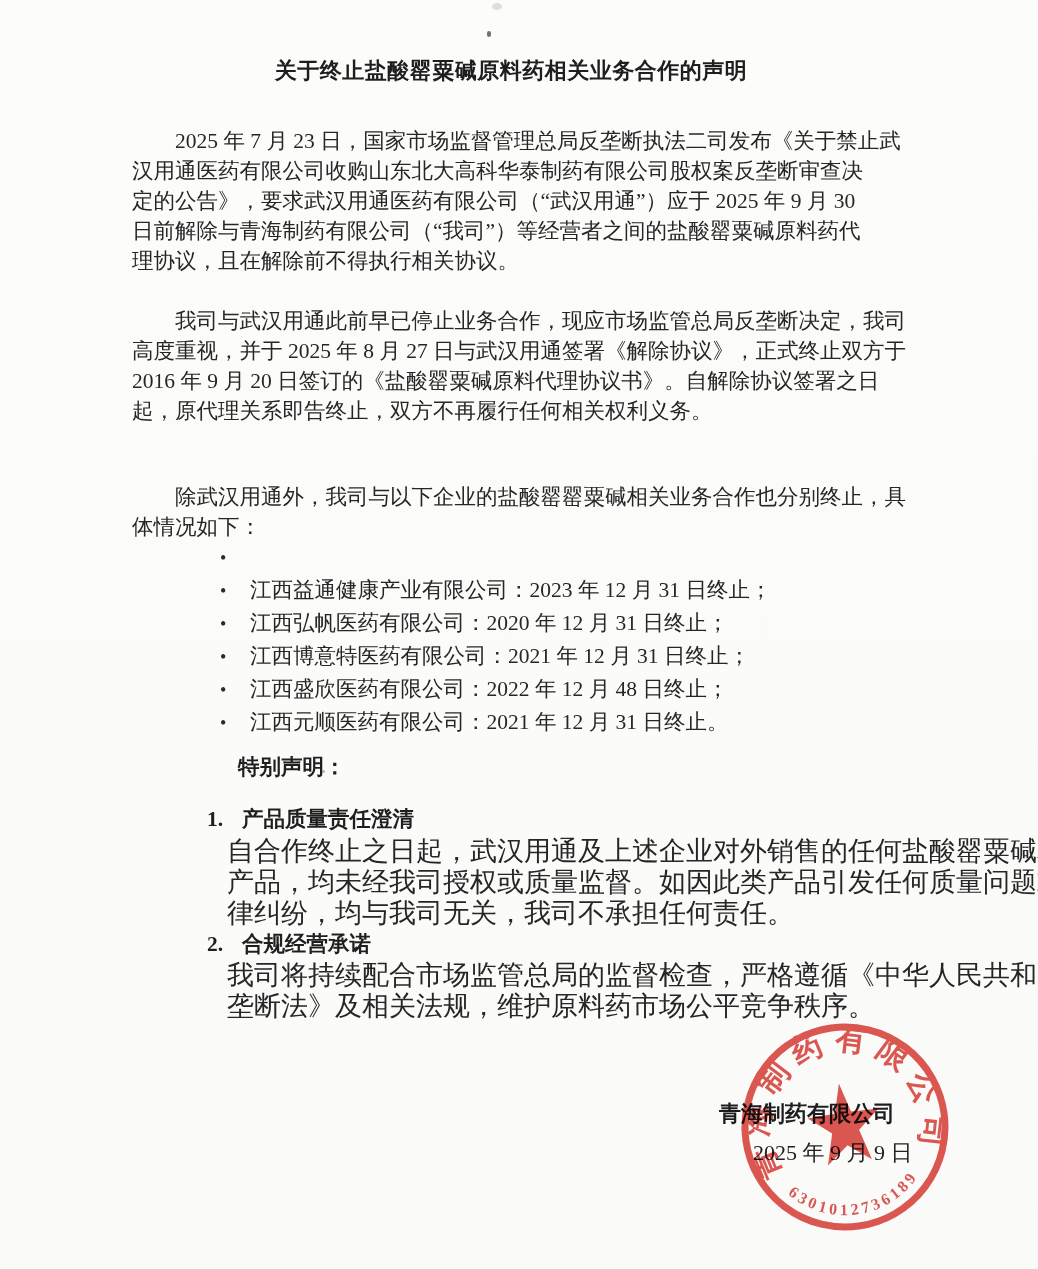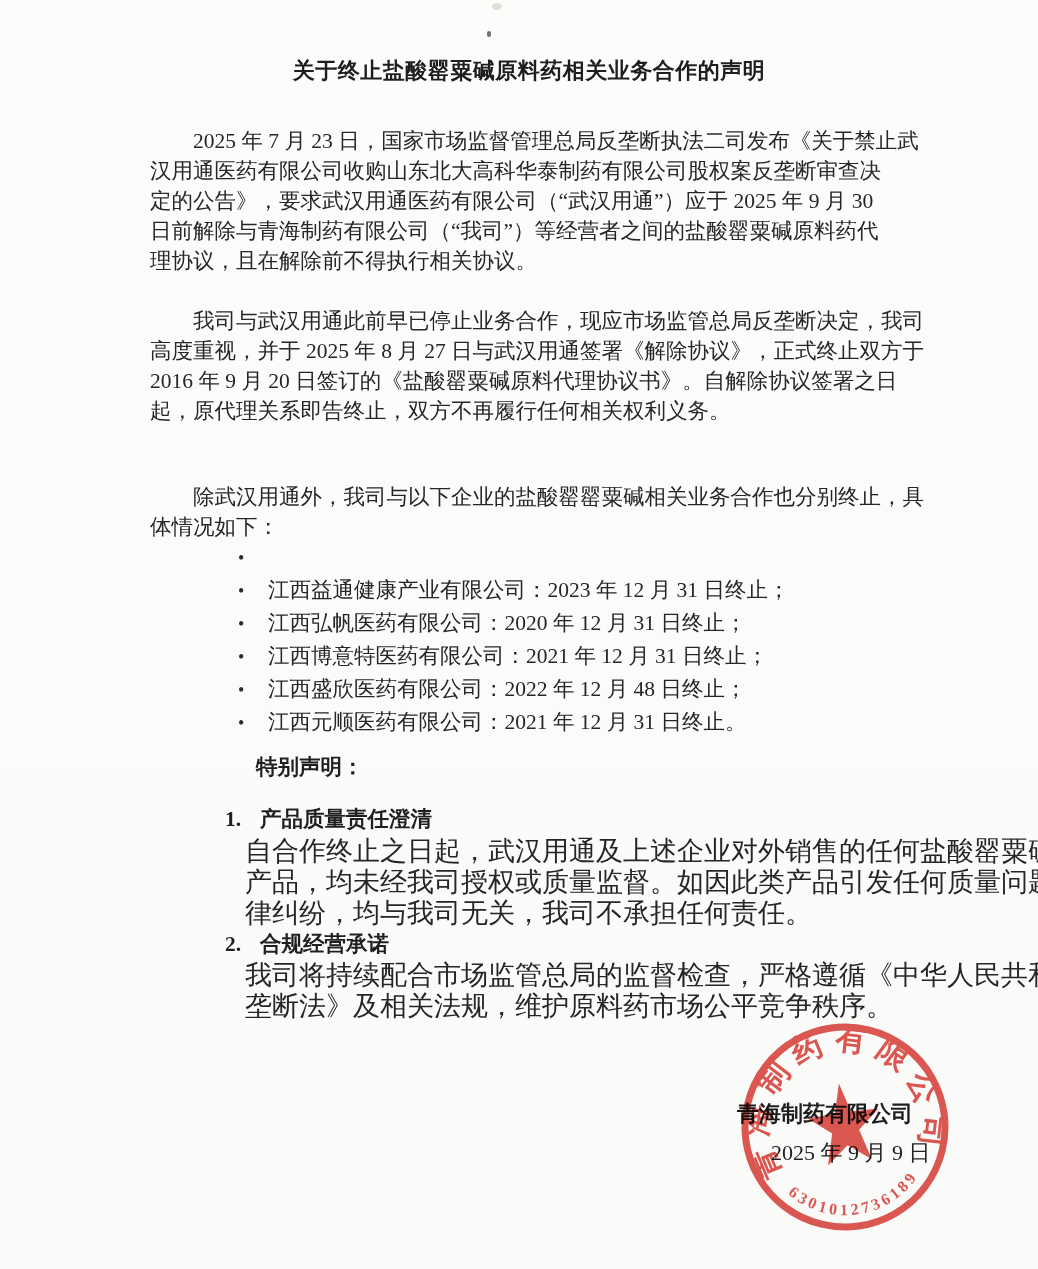--- a/index.html
+++ b/index.html
@@ -6,21 +6,21 @@
   body {
     width:1038px; height:1269px; position:relative; overflow:hidden;
     background:#fbfbfa;
     font-family:"Liberation Serif","DejaVu Serif",serif;
     color:#232323;
   }
   .page {
     position:absolute; inset:0;
     background:linear-gradient(180deg,#fcfcfb 0%,#fbfbfa 60%,#fafaf8 100%);
   }
-  .content { position:absolute; left:150px; top:0; width:758px; height:1269px; }
+  .content { position:absolute; left:132px; top:0; width:758px; height:1269px; }
 
   .title {
     position:absolute; top:56px; left:0; width:100%;
     text-align:center; font-size:22px; font-weight:bold;
     letter-spacing:0.5px; white-space:pre; color:#1e1e1e;
   }
   .para {
     position:absolute; left:0; width:758px;
     font-size:21.5px; line-height:30px; white-space:pre;
     text-indent:2em; color:#262626;

